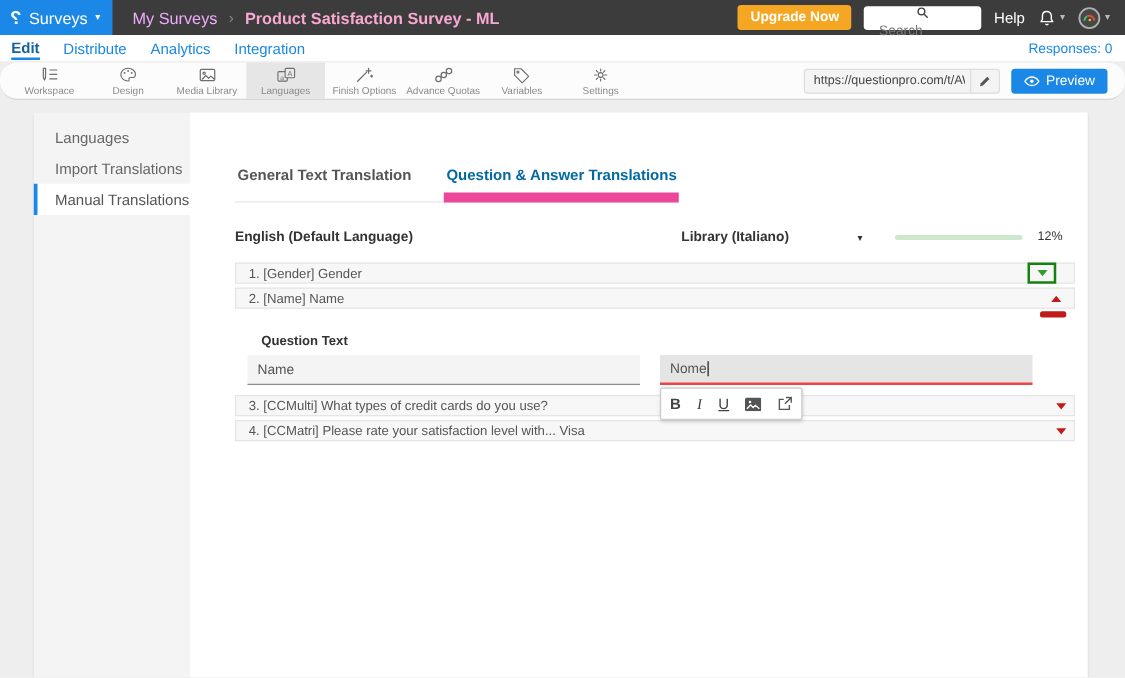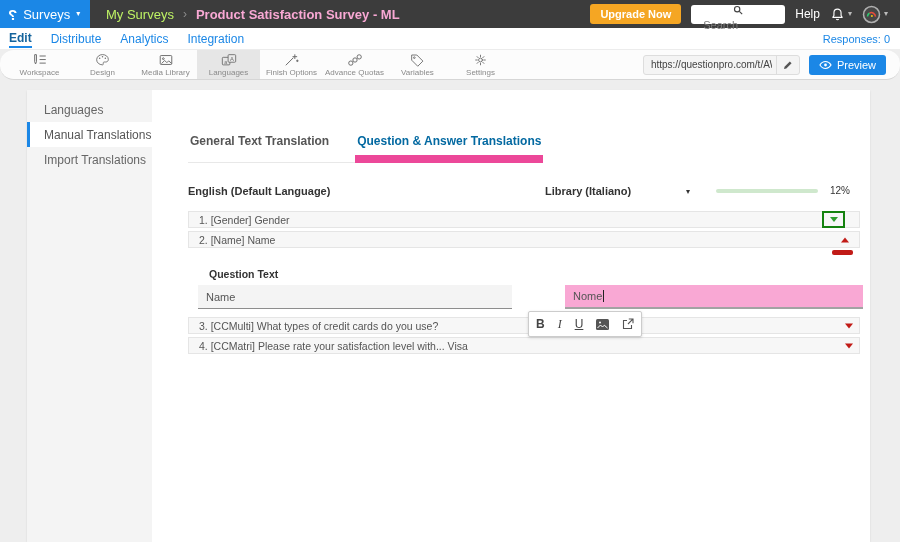--- a/index.html
+++ b/index.html
@@ -10,21 +10,21 @@
   
   .topbar { height:28px; background:#3c3c3c; display:flex; align-items:stretch; }
   .logo-area { width:90px; background:#1b87e6; display:flex; align-items:center;
     padding-left:8px; gap:6px; cursor:pointer; }
   .logo { color:#fff; font-size:15px; font-weight:bold; transform:scaleX(-1); }
   .app-menu-label { color:#fff; font-size:13px; }
   .caret { font-size:8px; line-height:1; }
   .caret.white { color:#fff; }
   .caret.grayish { color:#bbb; }
   .breadcrumb { display:flex; align-items:center; gap:9px; margin-left:16px; }
-  .bc-parent { color:#bef264; font-size:13px; cursor:pointer; }
+  .bc-parent { color:#f0abfc; font-size:13px; cursor:pointer; }
   .bc-sep { color:#8a8a8a; font-size:12px; }
   .bc-current { color:#f9a8d4; font-size:13px; font-weight:600; }
   .topbar-right { margin-left:auto; display:flex; align-items:center; gap:10px; padding-right:12px; }
   .upgrade-btn { background:#f5a623; border:none; color:#fff; font-weight:bold;
     font-size:11px; padding:4px 10px; border-radius:3px; cursor:pointer;
     font-family:"Liberation Sans", sans-serif; }
   .searchbox { background:#fff; border-radius:3px; height:19px; width:94px;
     display:flex; align-items:center; padding:0 5px; gap:4px;flex-direction:column; }
   .searchbox input { border:none; outline:none; width:70px; font-size:11px; color:#333;
     font-family:"Liberation Sans", sans-serif; background:transparent; }
@@ -99,21 +99,21 @@
   .expand-bar { position:absolute; right:6px; bottom:-8px; width:21px; height:5px;
     background:#c11b17; border-radius:2px; z-index:6; }
 
   .editor { position:relative; height:62px; margin-bottom:4px; }
   .editor-label { position:absolute; left:21px; top:17px; font-size:10.5px;
     font-weight:bold; color:#333; }
   .tr-input { position:absolute; top:34px; height:24px; background:#f4f4f4;
     display:flex; align-items:center; padding-left:8px; font-size:11px; color:#555;
     border-bottom:1px solid #8d8d8d; cursor:text; }
   .tr-input.src { left:10px; width:314px; }
-  .tr-input.tgt { left:340px; width:298px; border-bottom:2px solid #a3a3a3; background:#f9a8d4;margin-left:37px; }
+  .tr-input.tgt { left:340px; width:298px; border-bottom:2px solid #ef4444; background:#e5e5e5; }
   .text-caret { display:inline-block; width:1px; height:12px; background:#222; margin-left:1px; }
   .fmt-toolbar { position:absolute; left:340px; top:60px; height:26px; background:#fff;
     border:1px solid #ccc; border-radius:2px; box-shadow:0 1px 3px rgba(0,0,0,0.15);
     display:flex; align-items:center; padding:0 7px; gap:13px; z-index:20; }
   .fmt-btn { font-size:12px; color:#444; cursor:pointer; display:flex; align-items:center; }
   .fmt-btn.b { font-weight:bold; }
   .fmt-btn.i { font-style:italic; font-family:"Liberation Serif", serif; }
   .fmt-btn.u { text-decoration:underline; }
 </style>
 </head>
@@ -275,22 +275,22 @@
         </span>
         <span>Preview</span>
       </button>
     </div>
   </div>
 
   <div class="content">
     <div class="card">
       <aside class="side">
         <div class="side-item">Languages</div>
+        <div class="side-item">Import Translations</div>
         <div class="side-item active">Manual Translations</div>
-        <div class="side-item">Import Translations</div>
       </aside>
       <main class="panel">
         <div class="panel-inner">
           <div class="tabs">
             <span class="tab">General Text Translation</span>
             <span class="tab active">Question &amp; Answer Translations</span>
           </div>
 
           <div class="lang-row">
             <span class="lang-src">English (Default Language)</span>

